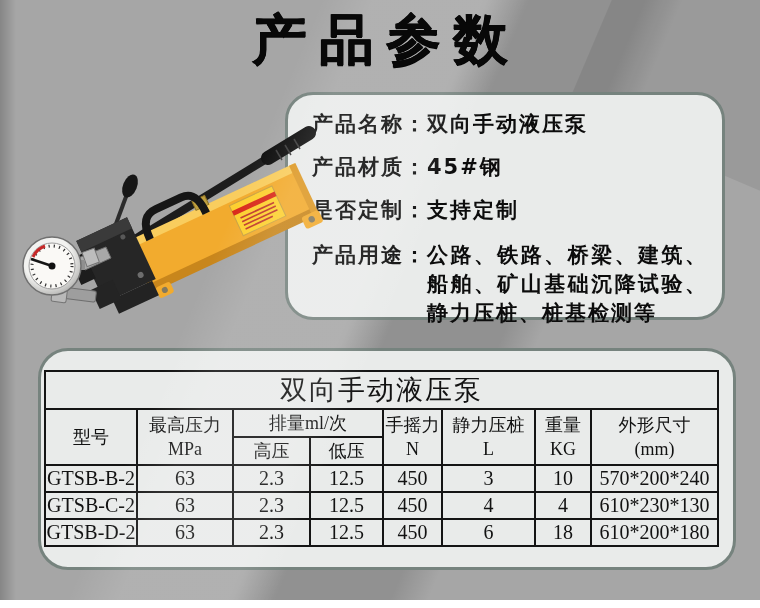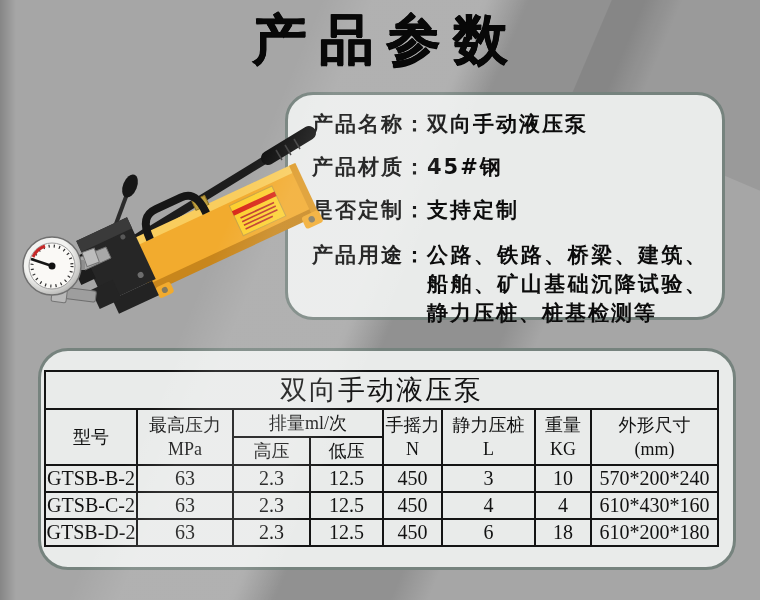--- a/index.html
+++ b/index.html
@@ -238,21 +238,21 @@
         <td>570*200*240</td>
       </tr>
       <tr class="t-data">
         <td>GTSB-C-2</td>
         <td>63</td>
         <td>2.3</td>
         <td>12.5</td>
         <td>450</td>
         <td>4</td>
         <td>4</td>
-        <td>610*430*160</td>
+        <td>610*230*130</td>
       </tr>
       <tr class="t-data">
         <td>GTSB-D-2</td>
         <td>63</td>
         <td>2.3</td>
         <td>12.5</td>
         <td>450</td>
         <td>6</td>
         <td>18</td>
         <td>610*200*180</td>

